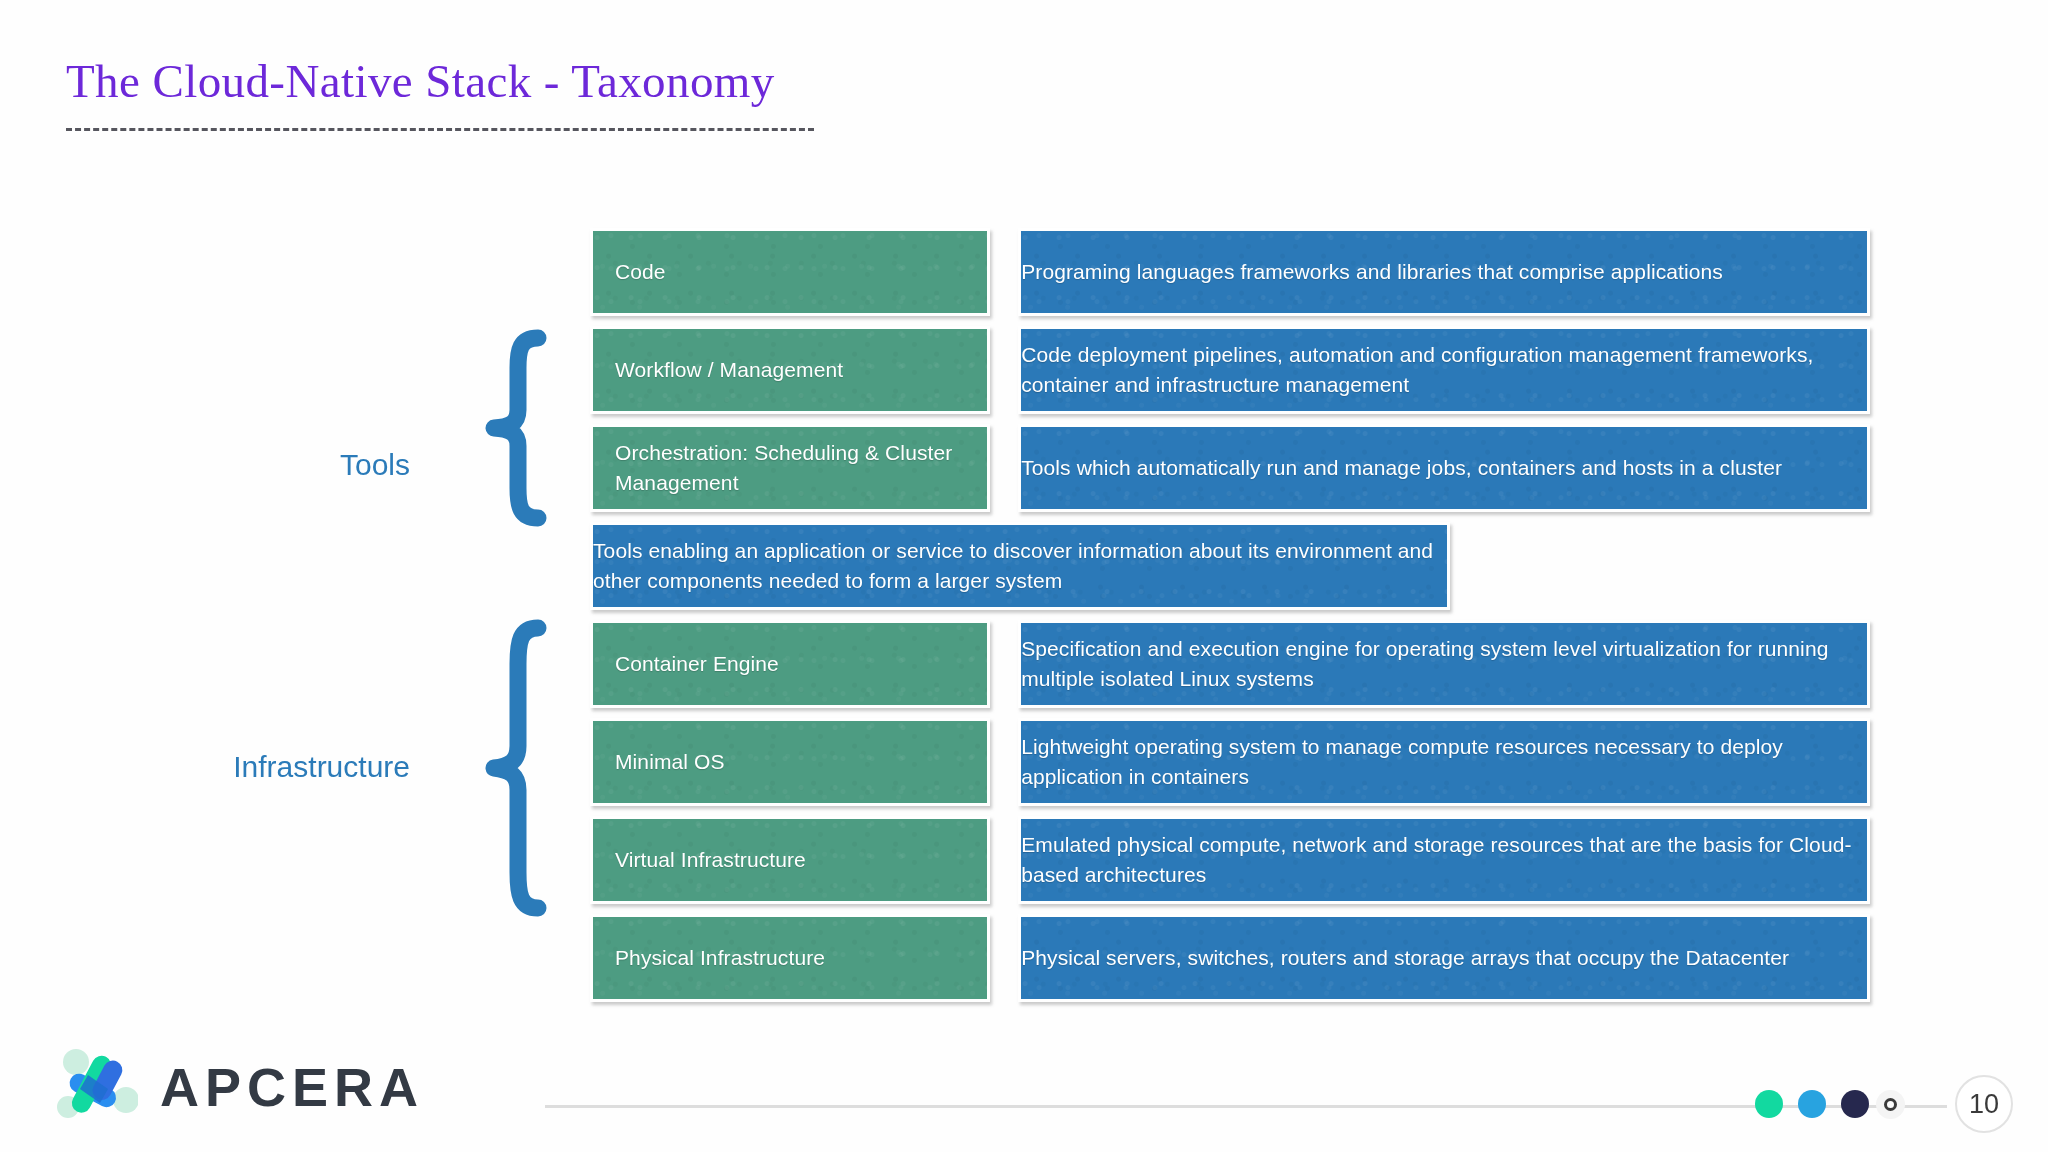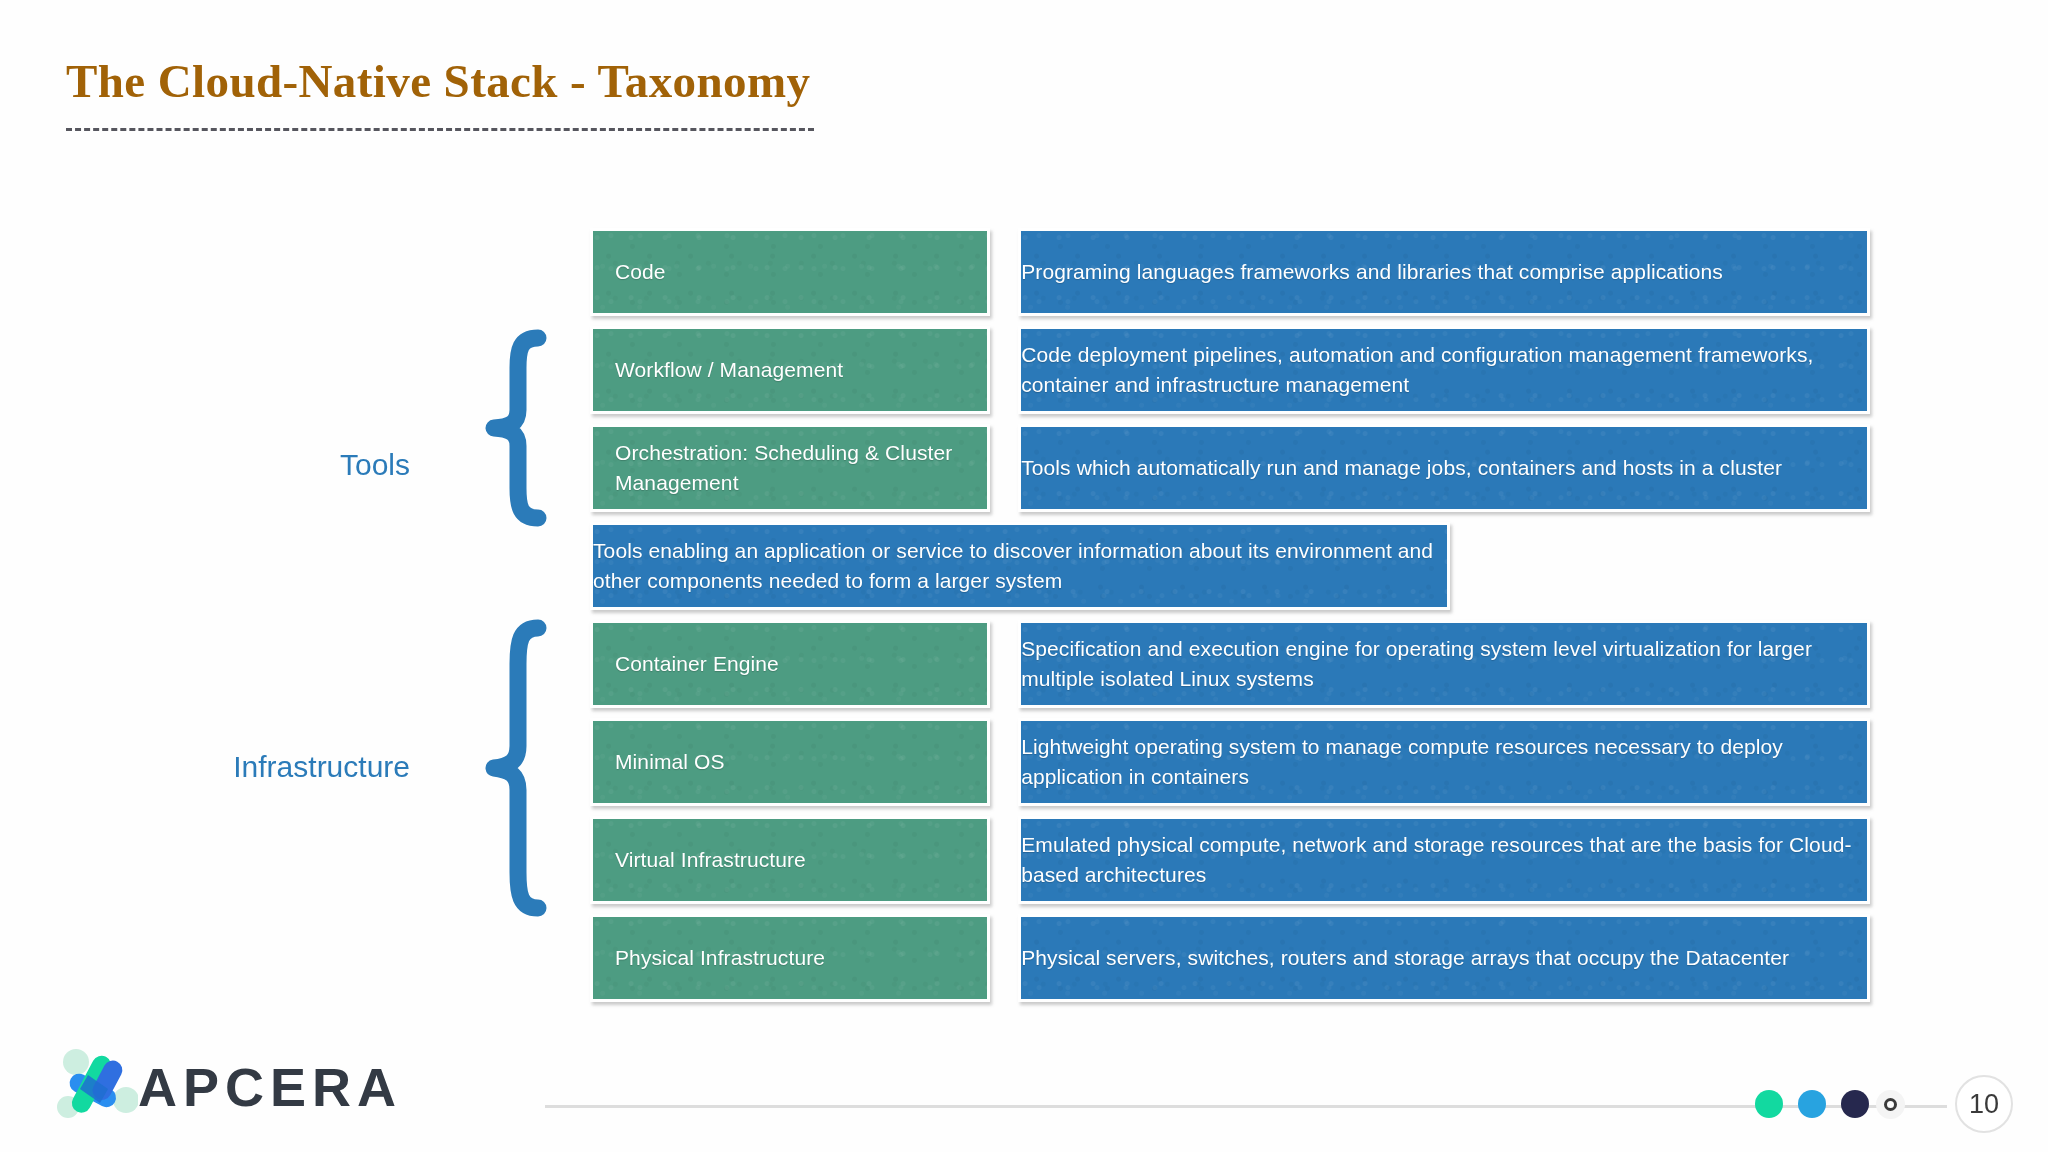--- a/index.html
+++ b/index.html
@@ -19,22 +19,22 @@
     background: #fefefe;
   }
 
   
   .title {
     position: absolute;
     left: 66px;
     top: 54px;
     font-family: "Liberation Serif", "DejaVu Serif", serif;
     font-size: 47px;
-    font-weight: 700;
-    color: #a16207;
+    font-weight: 400;
+    color: #6d28d9;
     letter-spacing: 0.4px;
     white-space: nowrap;
   }
   .title-rule {
     position: absolute;
     left: 66px;
     top: 128px;
     width: 748px;
     height: 0;
     border-top: 3px dashed #56565e;
@@ -111,20 +111,21 @@
   #label-tools { left: 130px; top: 448px; width: 280px; }
   #label-infra { left: 130px; top: 750px; width: 280px; }
 
   
   .logo-wrap {
     position: absolute;
     left: 52px;
     top: 1045px;
     display: flex;
     align-items: center;
+    gap: 22px;
   }
   .logo-word {
     font-size: 54px;
     font-weight: 700;
     letter-spacing: 6px;
     color: #333a44;
     font-family: "Liberation Sans", sans-serif;
   }
 
   .footer-line {
@@ -225,21 +226,21 @@
       <div class="cell desc">
         <span class="txt">Tools enabling an application or service to discover information about its environment and other components needed to form a larger system</span>
       </div>
     </div>
 
     <div class="row">
       <div class="cell name">
         <span class="txt">Container Engine</span>
       </div>
       <div class="cell desc">
-        <span class="txt">Specification and execution engine for operating system level virtualization for larger multiple isolated Linux systems</span>
+        <span class="txt">Specification and execution engine for operating system level virtualization for running multiple isolated Linux systems</span>
       </div>
     </div>
 
     <div class="row">
       <div class="cell name">
         <span class="txt">Minimal OS</span>
       </div>
       <div class="cell desc">
         <span class="txt">Lightweight operating system to manage compute resources necessary to deploy application in containers</span>
       </div>

